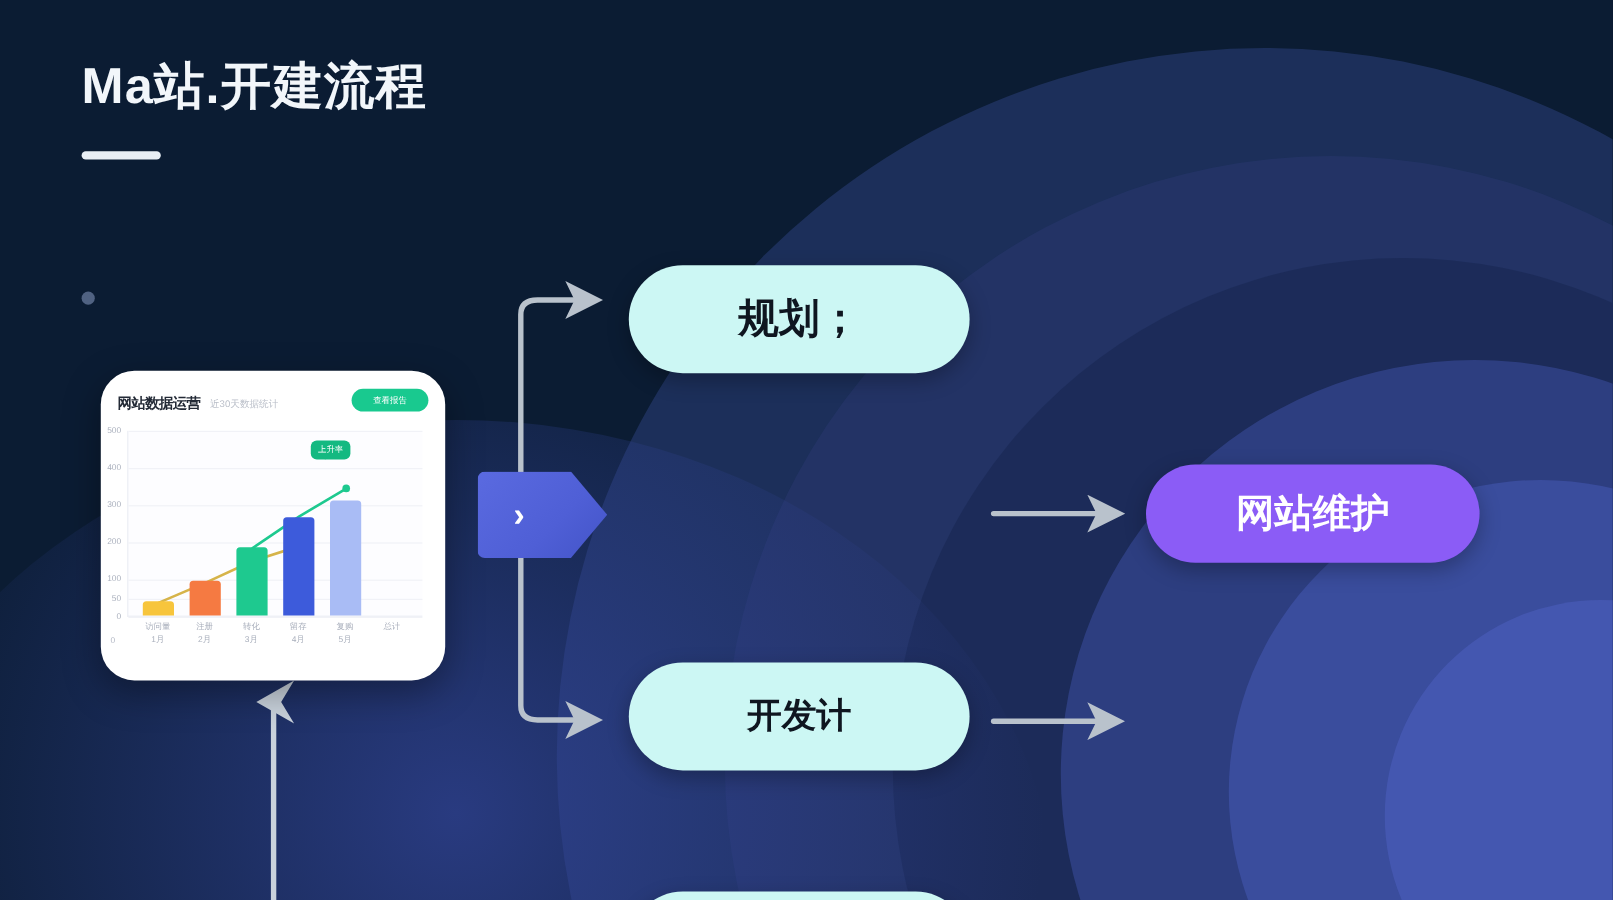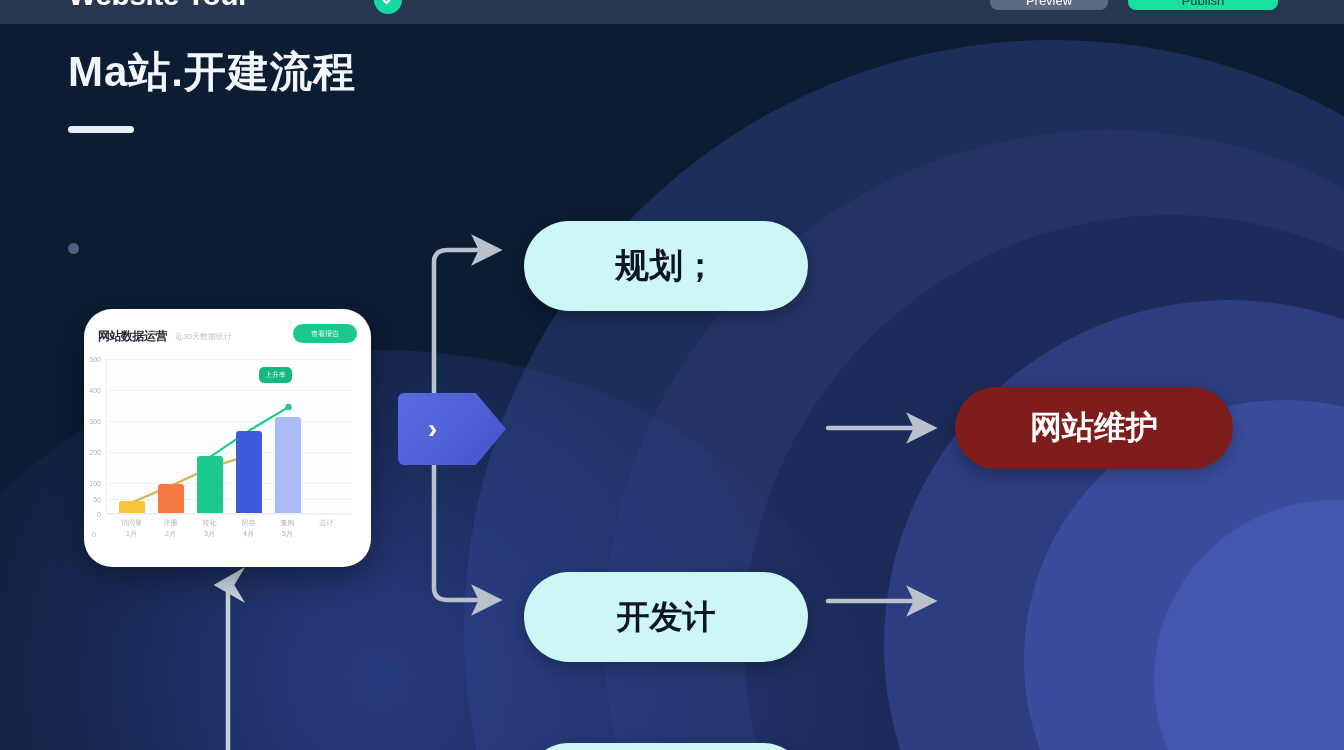--- a/index.html
+++ b/index.html
@@ -178,56 +178,46 @@
 
   
   .pill {
     position:absolute; z-index:5;
     display:flex; align-items:center; justify-content:center;
     border-radius:48px;
     font-weight:bold;
     box-shadow:0 6px 18px rgba(0,0,0,.28);
   }
   .pill-cyan   { background:#ccf7f4; color:#0f1620;margin-top:12px; }
-  .pill-purple { background:#7f1d1d; color:#ffffff; }
+  .pill-purple { background:#8b5cf6; color:#ffffff; }
   .pill-blue   { background:#5d80f5; color:#ffffff; }
 
   .p-plan   { left:524px; top:209px; width:284px; height:90px; font-size:34px; }
   .p-design { left:524px; top:383px; width:284px; height:90px; font-size:36px; }
-  .p-dev    { left:524px; top:560px; width:284px; height:90px; font-size:33px; }
+  .p-dev    { left:524px; top:540px; width:284px; height:90px; font-size:29px; }
   .p-extra  { left:524px; top:731px; width:284px; height:90px; font-size:34px; }
 
   .p-maint  { left:955px; top:387px; width:278px; height:82px; font-size:32px; }
   .p-live   { left:955px; top:561px; width:278px; height:80px; font-size:32px; }
 </style>
 </head>
 <body>
 
 <div id="stage">
 
   <div class="bg-layer">
     <div class="arc arc-1"></div>
     <div class="arc arc-2"></div>
     <div class="arc arc-3"></div>
     <div class="arc arc-4"></div>
     <div class="arc arc-5"></div>
     <div class="arc arc-6"></div>
     <div class="glow-bottom"></div>
   </div>
 
-  <div class="topbar">
-    <div class="topbar-title">Website Tour</div>
-    <div class="topbar-badge">
-      <svg width="16" height="16" viewBox="0 0 16 16" aria-hidden="true">
-        <path d="M4 8.4 L6.7 11 L12 5" fill="none" stroke="#ffffff" stroke-width="2.2" stroke-linecap="round" stroke-linejoin="round"></path>
-      </svg>
-    </div>
-    <div class="topbar-btn btn-secondary">Preview</div>
-    <div class="topbar-btn btn-primary">Publish</div>
-  </div>
 
   <div class="heading">Ma站.开建流程</div>
   <div class="heading-rule"></div>
   <div class="dot-deco"></div>
 
   <svg class="svg-layer" width="1344" height="750" viewBox="0 0 1344 750">
     <defs>
       <marker id="ah" markerWidth="7" markerHeight="7" refX="4.2" refY="3.5" orient="auto">
         <path d="M0 0 L7 3.5 L0 7 L1.7 3.5 Z" fill="#b9c2cc"></path>
       </marker>

